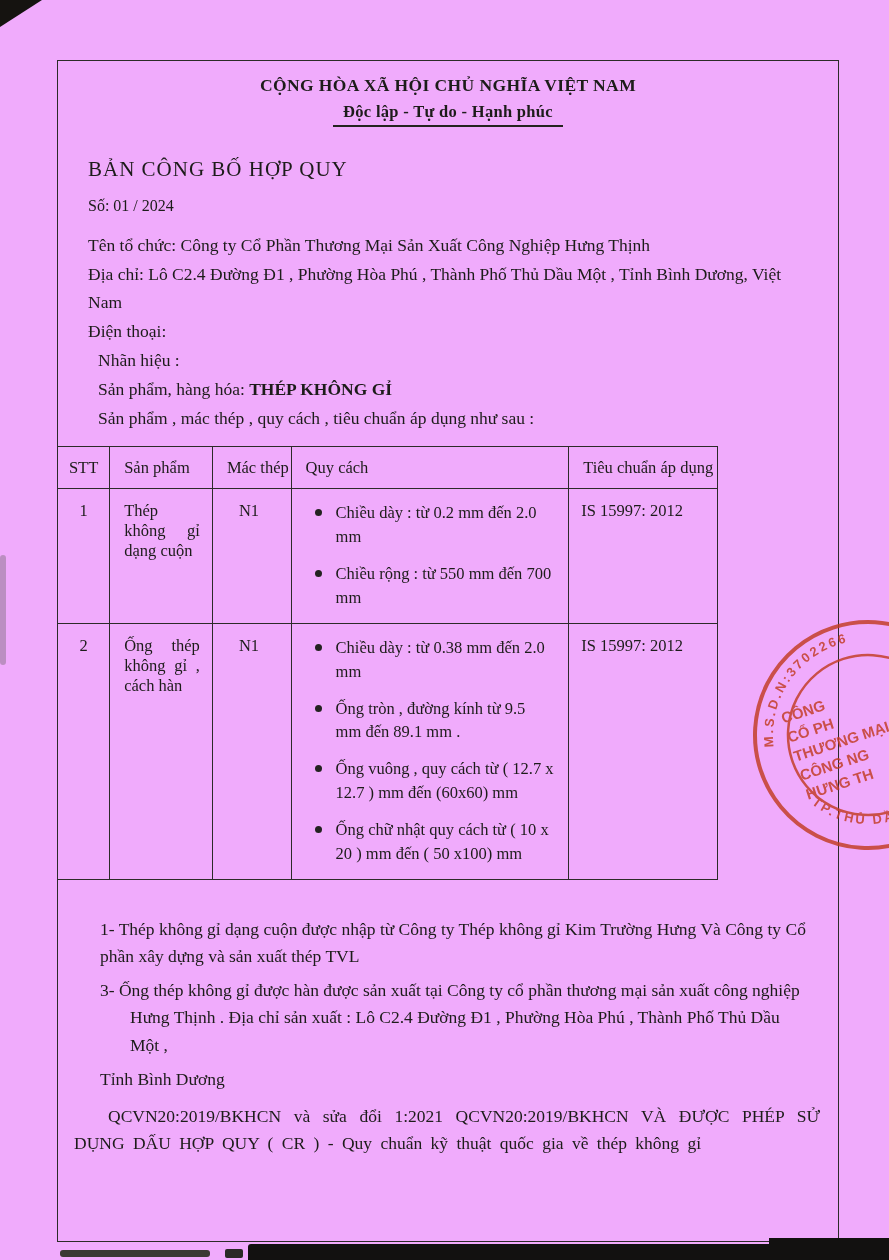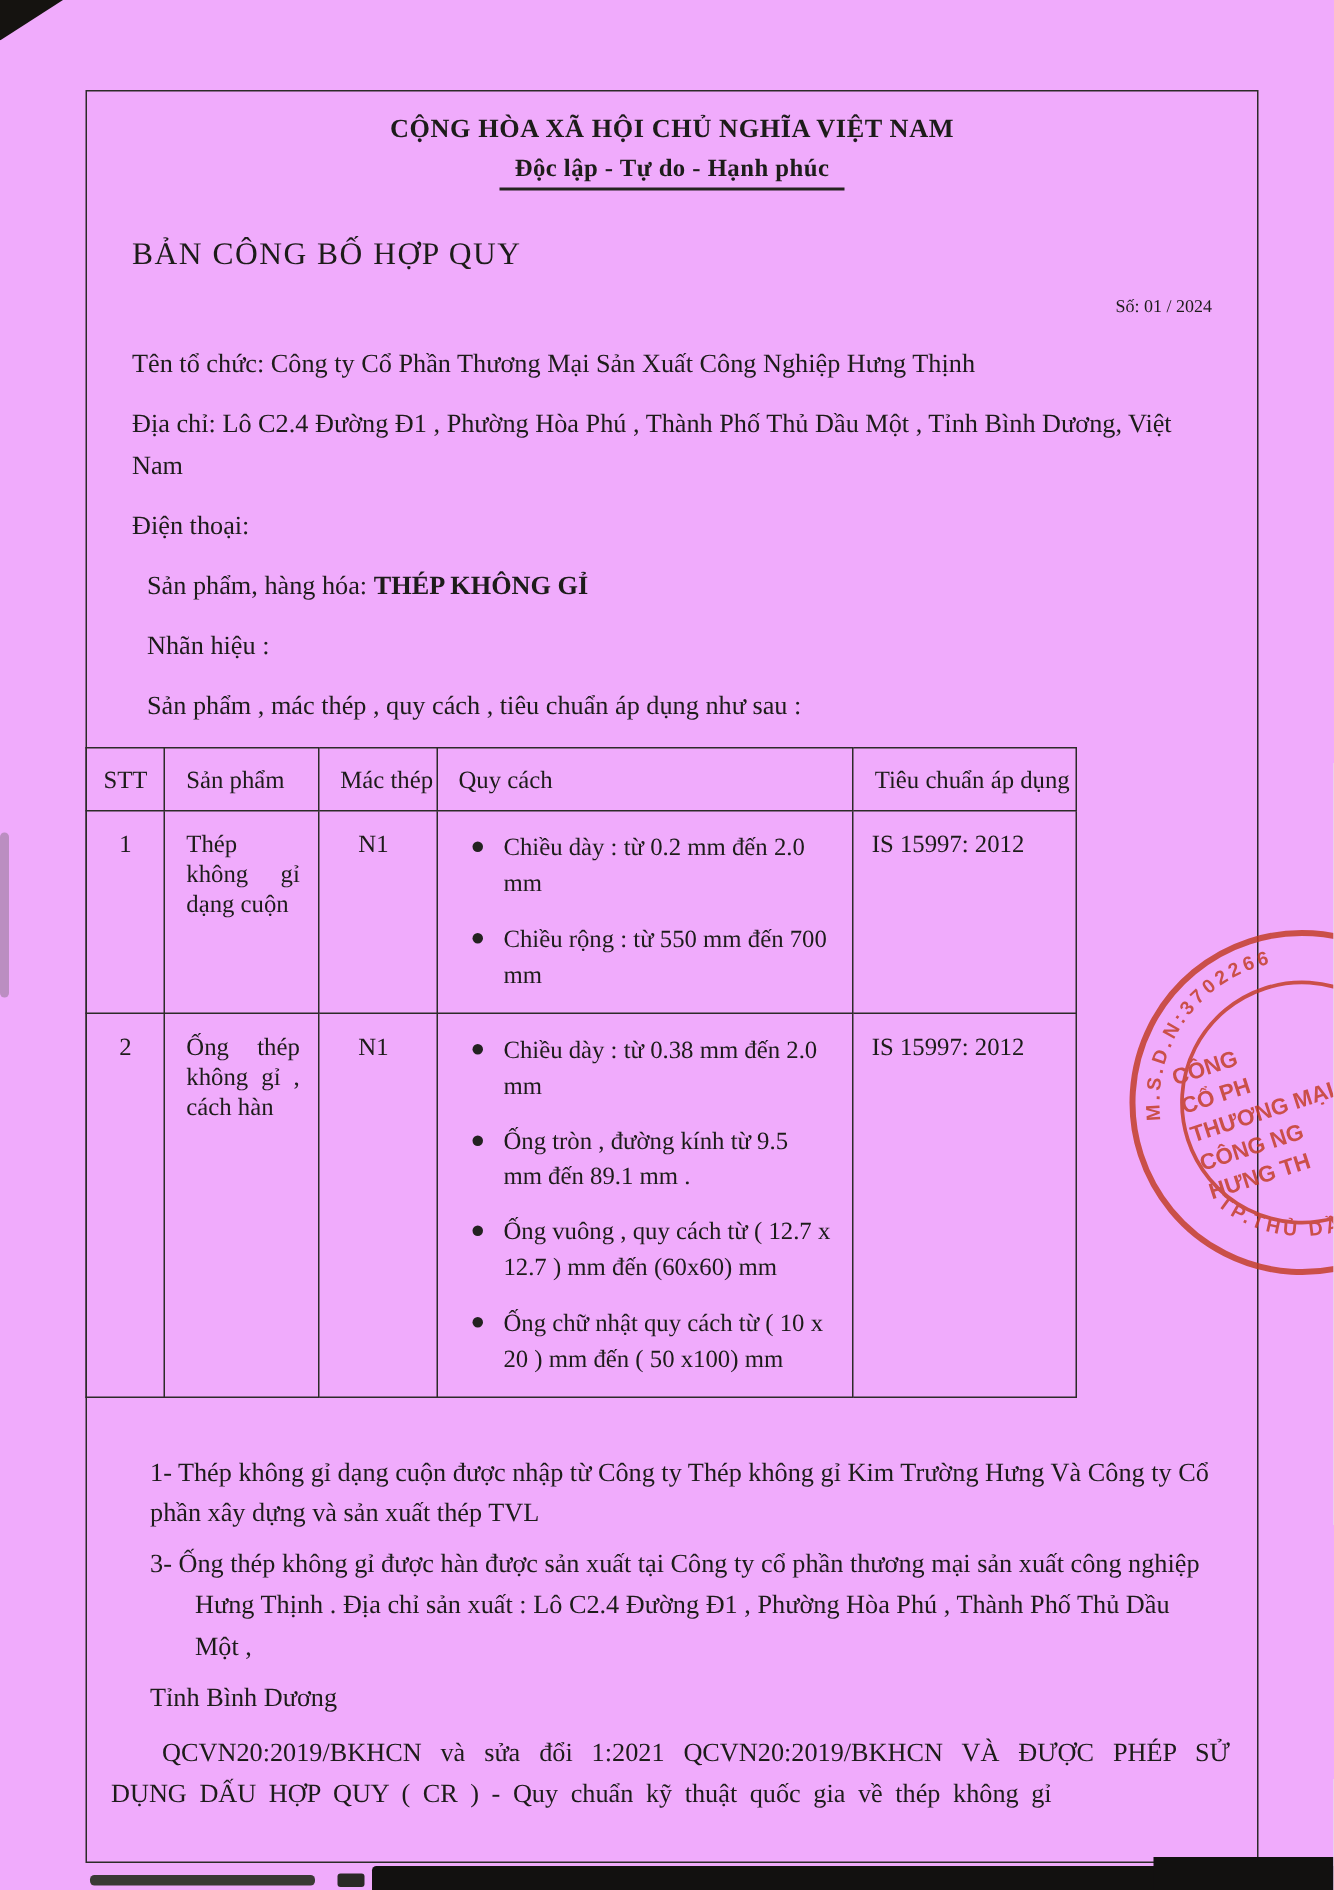--- a/index.html
+++ b/index.html
@@ -25,22 +25,22 @@
   .nat-header { font-size: 17.5px; font-weight: bold; letter-spacing: .4px; margin-top: 2px; }
   .motto-wrap { text-align: center; margin-top: 6px; }
   .motto {
     display: inline-block;
     font-size: 16.5px; font-weight: bold;
     border-bottom: 2px solid #24231f;
     padding: 0 10px 3px 10px;
     letter-spacing: .3px;
   }
   .doc-title { font-size: 21px; font-weight: normal; letter-spacing: 1px; margin-top: 30px; text-align: left; }
-  .doc-number { font-size: 12px; margin-top: 15px; text-align: right; }
-  .para { font-size: 17.5px; line-height: 1.6; margin-top: 12px; }
+  .doc-number { font-size: 16px; margin-top: 15px; text-align: left; }
+  .para { font-size: 17.5px; line-height: 1.6; margin-top: 1px; }
   .para.first { margin-top: 16px; }
   .para.indented { padding-left: 10px; }
   .bold { font-weight: bold; }
   .spec-table {
     margin-top: 14px;
     margin-left: -31px;
     width: 661px;
     border-collapse: collapse;
     font-size: 16.5px;
   }
@@ -135,22 +135,22 @@
     <div class="motto-wrap">
       <span class="motto">Độc lập - Tự do - Hạnh phúc</span>
     </div>
 
     <div class="doc-title">BẢN CÔNG BỐ HỢP QUY</div>
     <div class="doc-number">Số: 01 / 2024</div>
 
     <p class="para first">Tên tổ chức: Công ty Cổ Phần Thương Mại Sản Xuất Công Nghiệp Hưng Thịnh</p>
     <p class="para">Địa chỉ: Lô C2.4 Đường Đ1 , Phường Hòa Phú , Thành Phố Thủ Dầu Một , Tỉnh Bình Dương, Việt Nam</p>
     <p class="para">Điện thoại:</p>
+    <p class="para indented">Nhãn hiệu :</p>
     <p class="para indented"><span>Sản phẩm, hàng hóa: </span><span class="bold">THÉP KHÔNG GỈ</span></p>
-    <p class="para indented">Nhãn hiệu :</p>
     <p class="para indented">Sản phẩm , mác thép , quy cách , tiêu chuẩn áp dụng như sau :</p>
 
     <table class="spec-table">
       <colgroup>
         <col style="width:60px">
           <col style="width:115px">
           <col style="width:90px">
           <col style="width:337px">
           <col style="width:181px">
       </colgroup>

